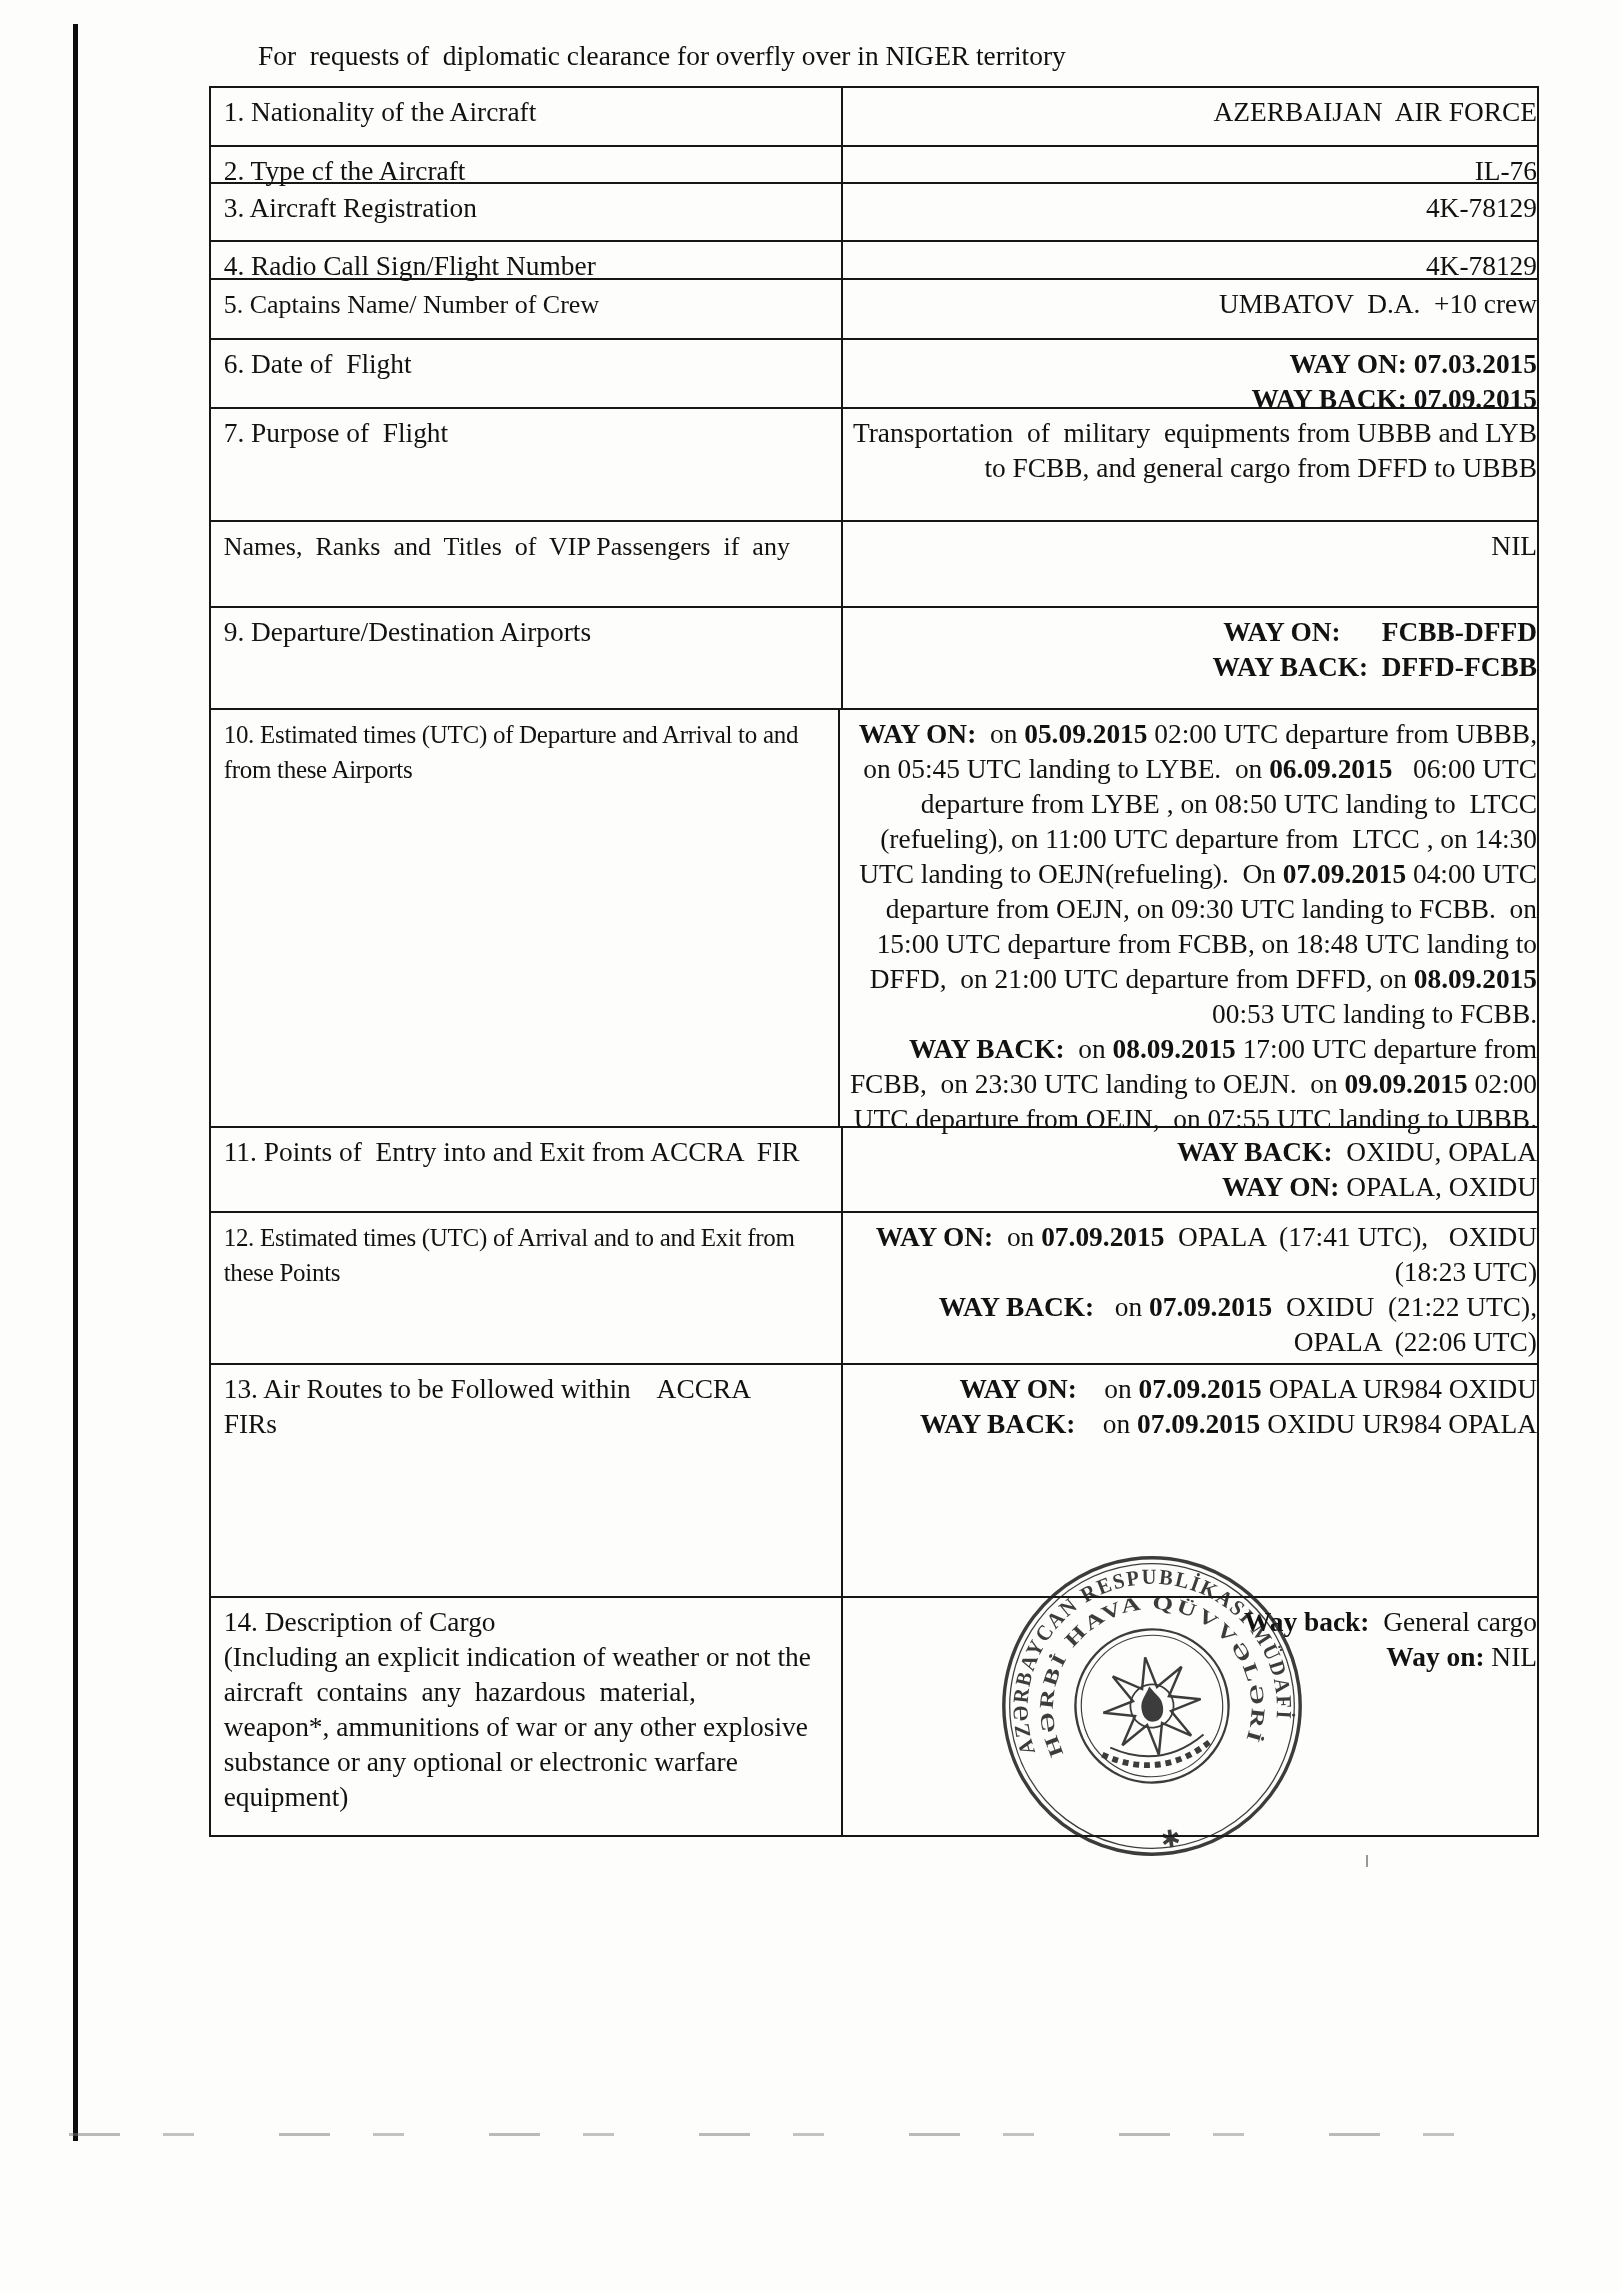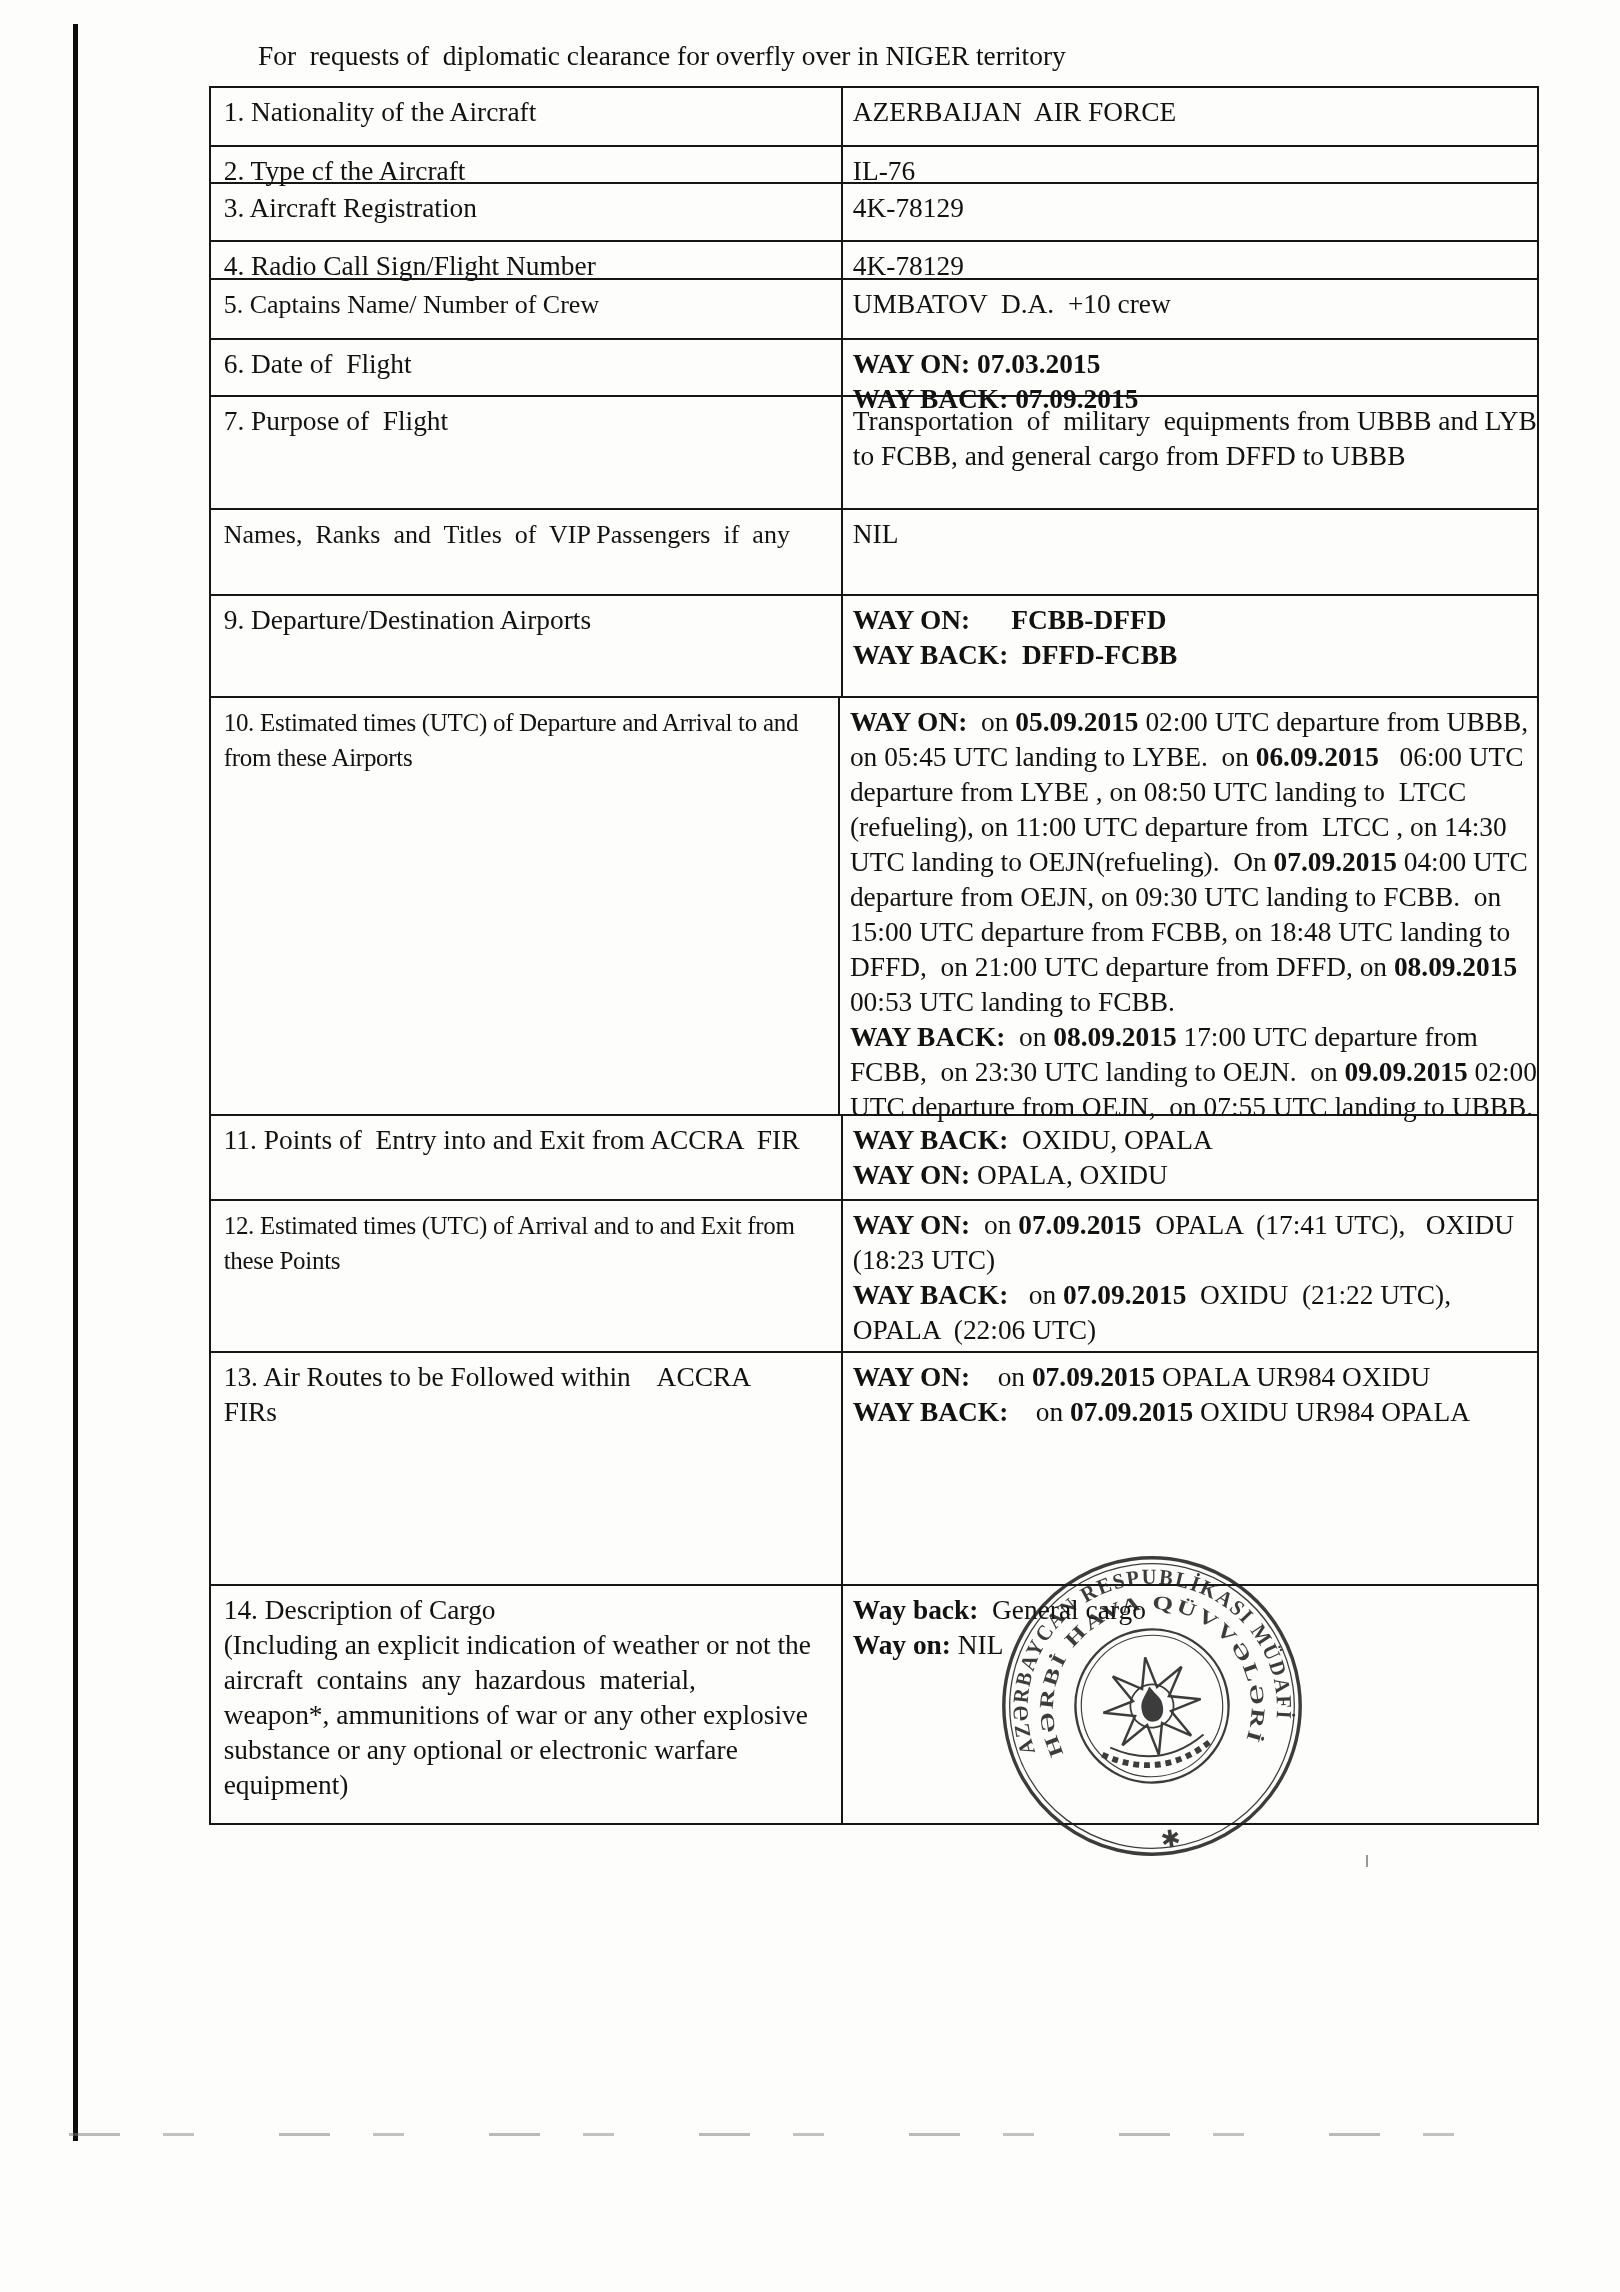--- a/index.html
+++ b/index.html
@@ -5,25 +5,25 @@
   html,body{margin:0;padding:0;background:#e8e8e8;}
   .page{position:relative;width:1620px;height:2293px;background:#fdfdfc;margin:0 auto;
         font-family:"Liberation Serif", serif;color:#121212;overflow:hidden;}
   .margin-rule{position:absolute;left:73px;top:23.5px;width:4.9px;height:2117px;background:#0d0d0d;}
   .doc-title{position:absolute;left:258px;top:41px;font-size:27.4px;white-space:pre;color:#101010;}
   .form-table{position:absolute;left:209px;top:86px;width:1330px;
               border:2.9px solid #161616;border-left-width:2px;border-right-width:2px;box-sizing:border-box;}
   .tr{display:flex;border-top:2.9px solid #161616;box-sizing:border-box;align-items:stretch;}
   .tr:first-child{border-top:none;}
   .td-label{width:632px;box-sizing:border-box;border-right:2px solid #161616;padding:6.9px 7.8px 0 12.7px;}
-  .td-value{flex:1;box-sizing:border-box;padding:6.9px 0 0 9.8px;overflow:visible;}
+  .td-value{flex:1;box-sizing:border-box;padding:6.9px 0 0 9.8px;overflow:visible;text-align:right;}
   .line{white-space:pre;line-height:35px;font-size:27.4px;}
   .b{font-weight:bold;}
   .r-nationality{height:57px}.r-type{height:37px}.r-registration{height:58px}.r-callsign{height:38px}
-  .r-captain{height:60px}.r-date{height:57px}.r-purpose{height:113px}.r-vip{height:86px}
+  .r-captain{height:60px}.r-date{height:69px}.r-purpose{height:113px}.r-vip{height:86px}
   .r-airports{height:102px}.r-times{height:418px}.r-points{height:85px}.r-pointtimes{height:152px}
   .r-routes{height:233px}.r-cargo{height:239px}
   .r-times .td-label .line,.r-pointtimes .td-label .line{font-size:25px;letter-spacing:-0.3px;}
   .r-captain .td-label .line,.r-vip .td-label .line{font-size:26px;}
   .stamp{position:absolute;left:995px;top:1549px;width:314px;height:314px;opacity:0.85;}
   .artifact-line{position:absolute;left:69px;top:2133px;width:1416px;height:2.9px;opacity:0.5;
      background:repeating-linear-gradient(90deg,#777 0 51px,transparent 51px 94px,#888 94px 125px,transparent 125px 210px);}
   .artifact-tick{position:absolute;left:1366px;top:1855px;width:2px;height:11.8px;background:#555;opacity:.6;}
 </style>
 </head>

